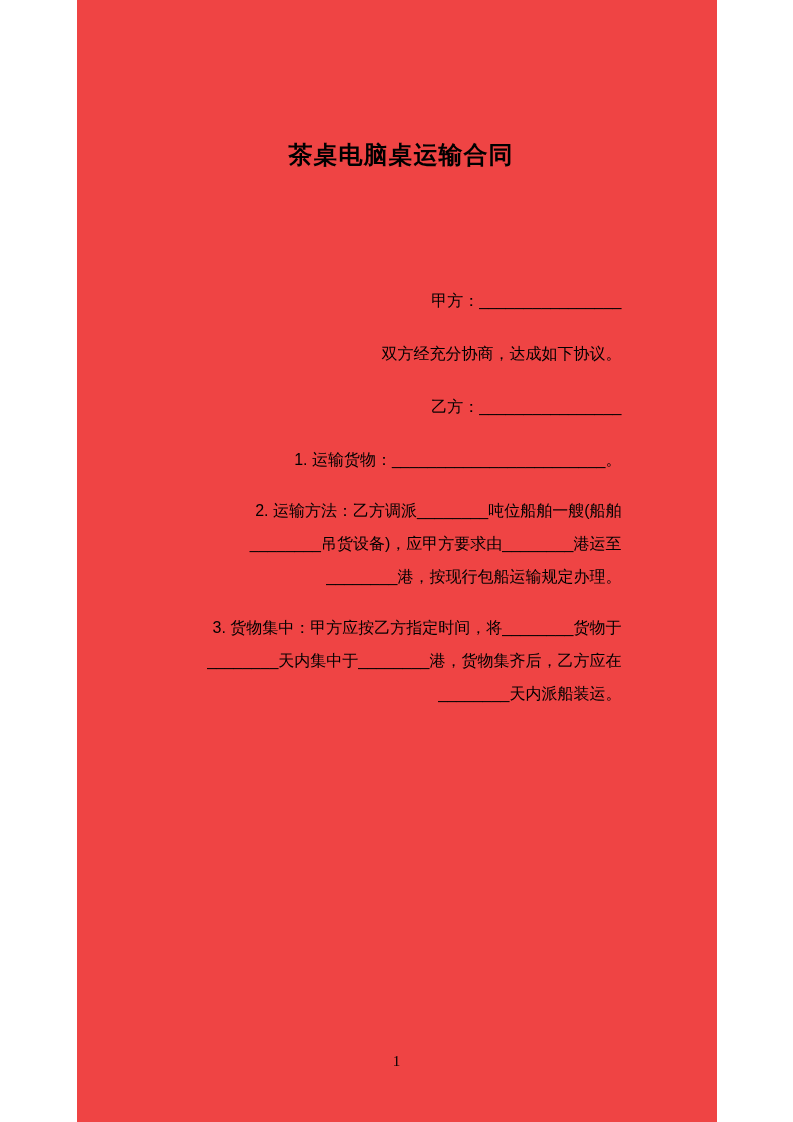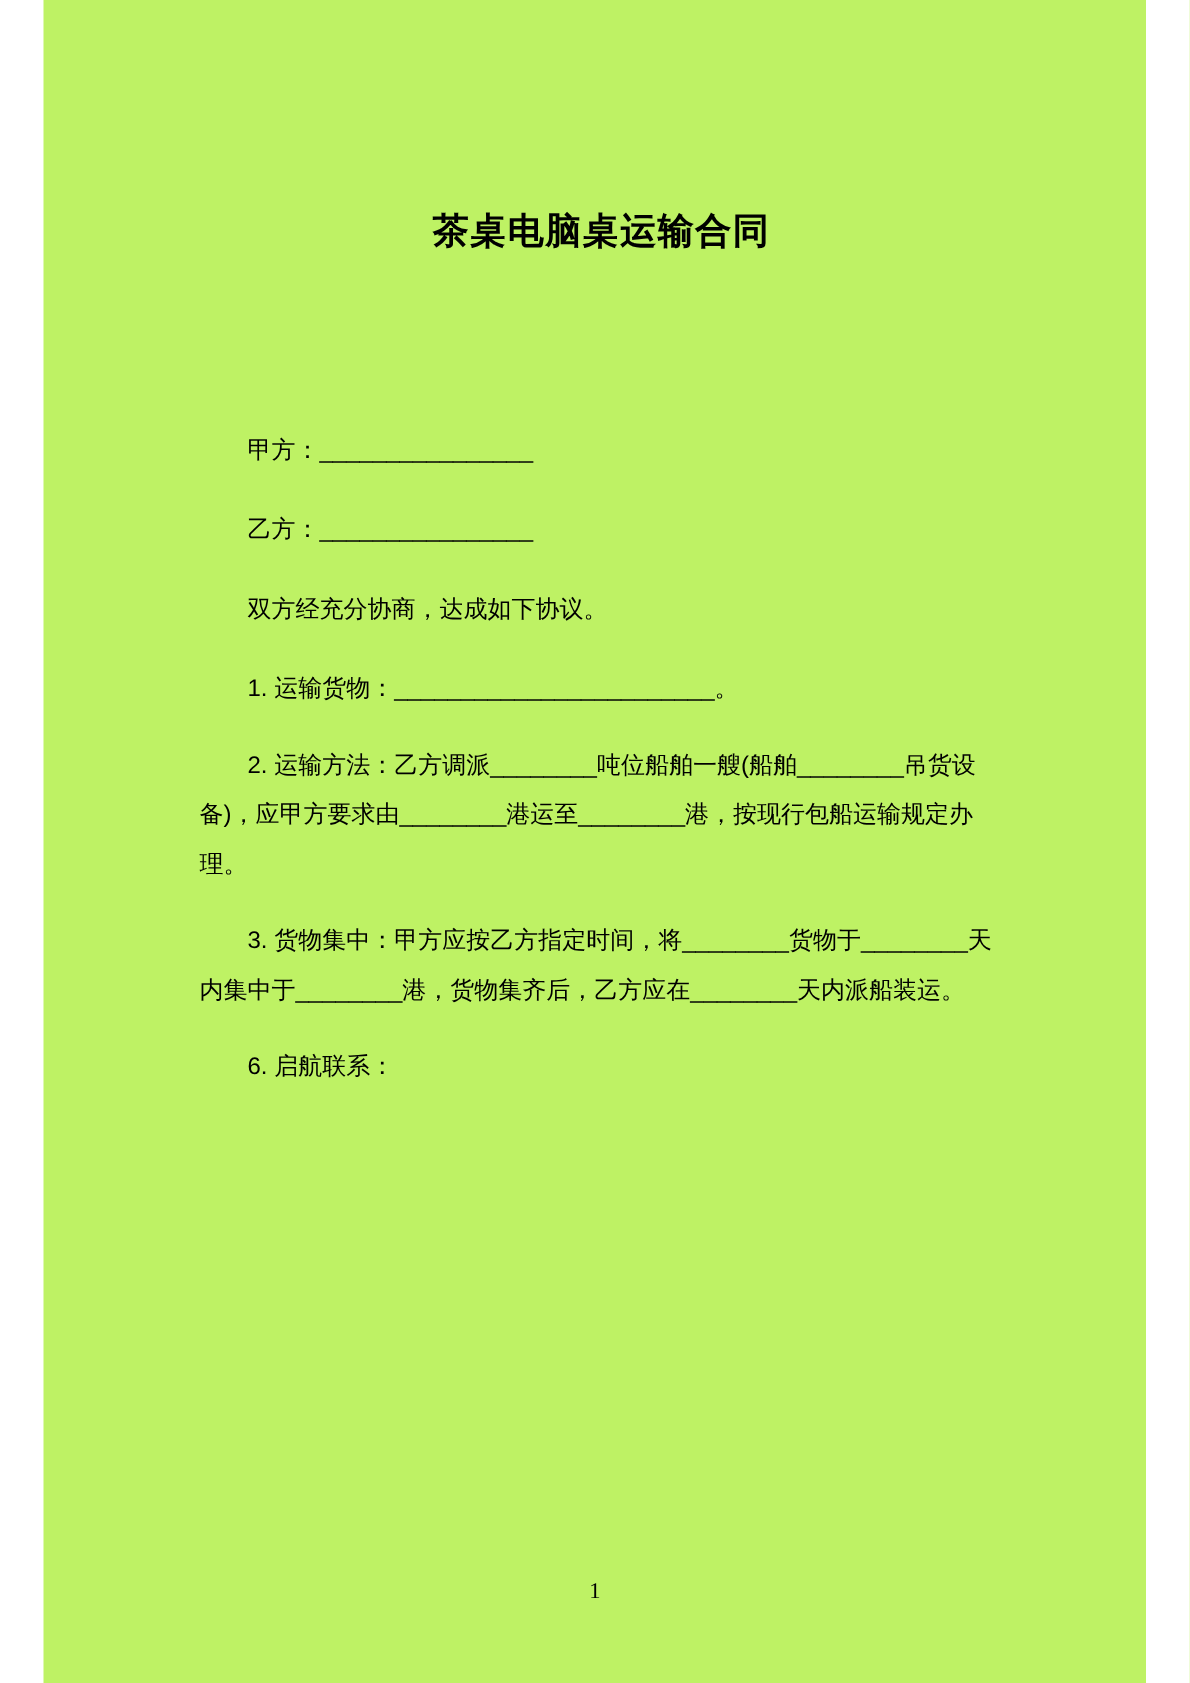--- a/index.html
+++ b/index.html
@@ -1,21 +1,21 @@
 <!DOCTYPE html>
 <html><head>
 <meta charset="utf-8">
 <style>
   * { margin: 0; padding: 0; box-sizing: border-box; }
   html, body { background: #ffffff; }
   .page {
     position: relative;
-    width: 735px;
+    width: 640px;
     height: 1122px;
-    background: #bef264;
+    background: #ef4444;
     color: #000000;
     font-family: "Liberation Sans", "DejaVu Sans", sans-serif;
     overflow: hidden;
     margin: 0 auto;
   }
   .content {
     padding: 0 95px 0 104px; 
   }
   .doc-title {
     padding-top: 140px;
@@ -25,21 +25,21 @@
     font-weight: bold;
     text-align: center;
     letter-spacing: 1px;
   }
   p.para {
     font-size: 16px;
     line-height: 33px;
     text-indent: 32px; 
     margin: 0 0 18px 0;
     word-break: normal;
-    text-align: left;
+    text-align: right;
   }
   p.para.gap-lg { margin-bottom: 20px; }
   .page-number {
     position: absolute;
     top: 1051px;
     left: 0;
     width: 100%;
     text-align: center;
     font-family: "Liberation Serif", "DejaVu Serif", serif;
     font-size: 15px;
@@ -49,31 +49,30 @@
 </style>
 </head>
 <body>
 
 <div class="page">
   <div class="content">
     <h1 class="doc-title">茶桌电脑桌运输合同</h1>
 
     <p class="para gap-lg">甲方：________________</p>
 
+    <p class="para gap-lg">双方经充分协商，达成如下协议。</p>
+
     <p class="para gap-lg">乙方：________________</p>
-
-    <p class="para gap-lg">双方经充分协商，达成如下协议。</p>
 
     <p class="para">1. 运输货物：________________________。</p>
 
     <p class="para">2. 运输方法：乙方调派________吨位船舶一艘(船舶________吊货设备)，应甲方要求由________港运至________港，按现行包船运输规定办理。</p>
 
     <p class="para">3. 货物集中：甲方应按乙方指定时间，将________货物于________天内集中于________港，货物集齐后，乙方应在________天内派船装运。</p>
 
 
 
 
 
-    <p class="para">6. 启航联系：</p>
   </div>
 
   <div class="page-number">1</div>
 </div>
 
 </body></html>

